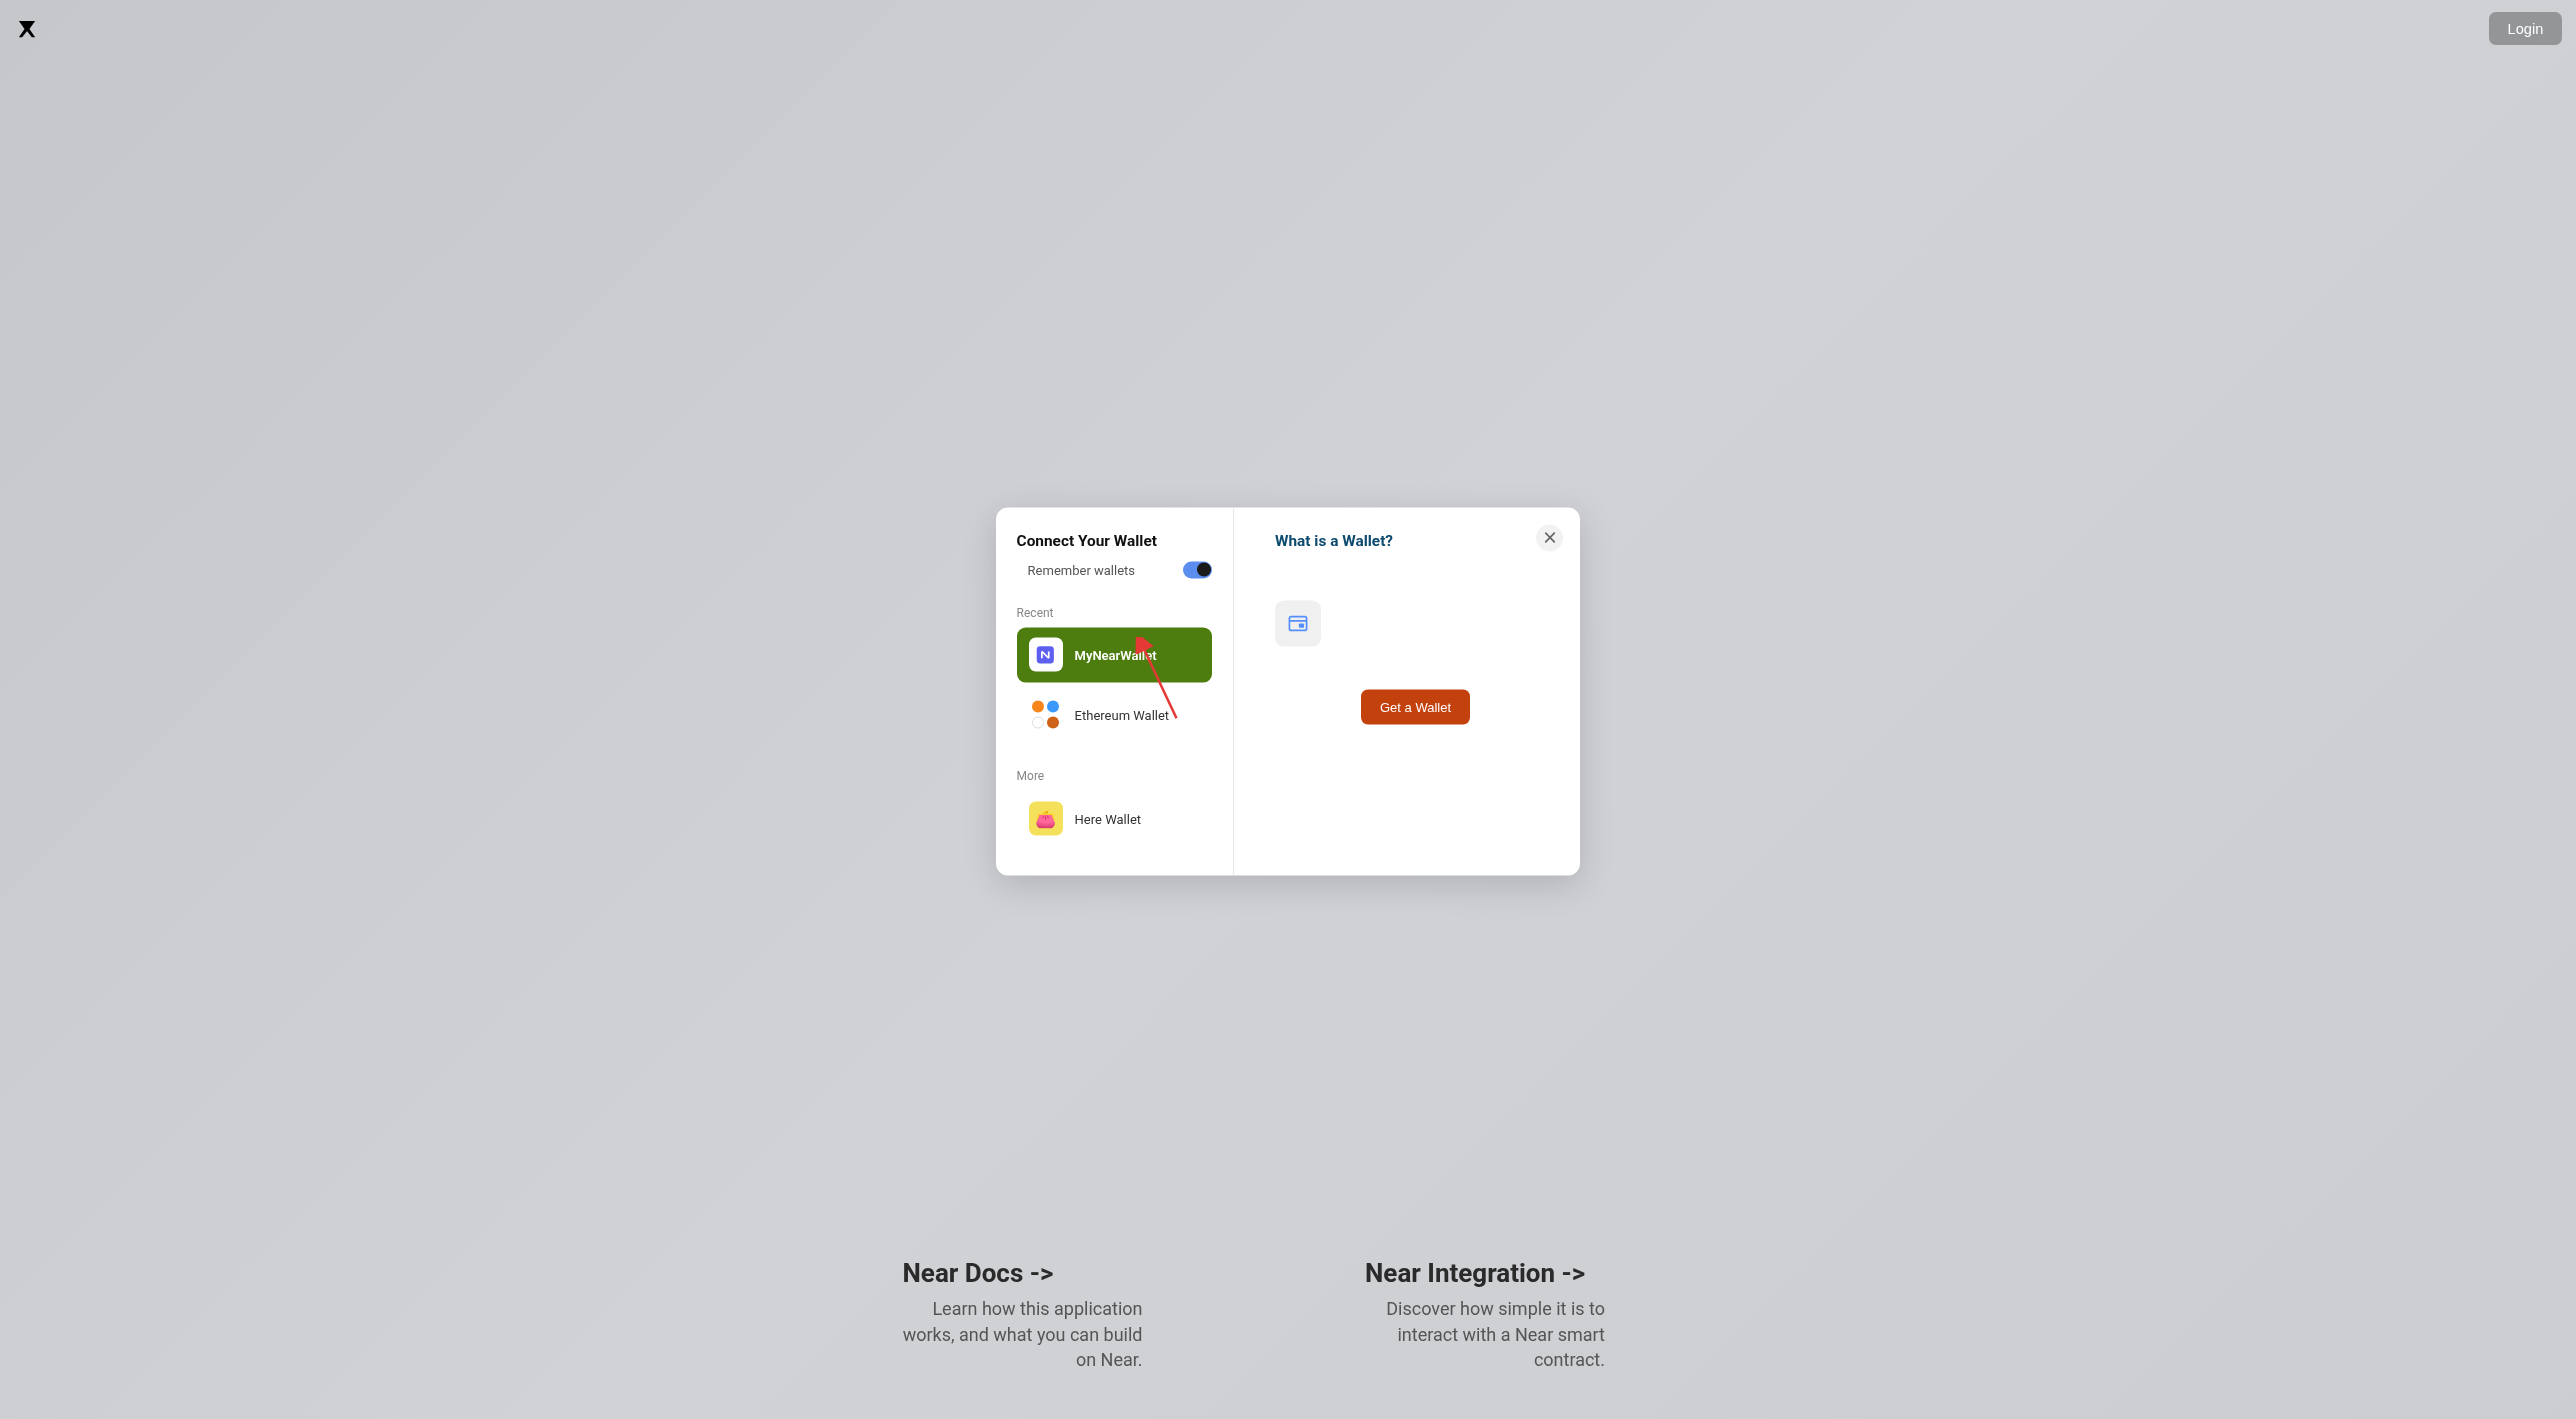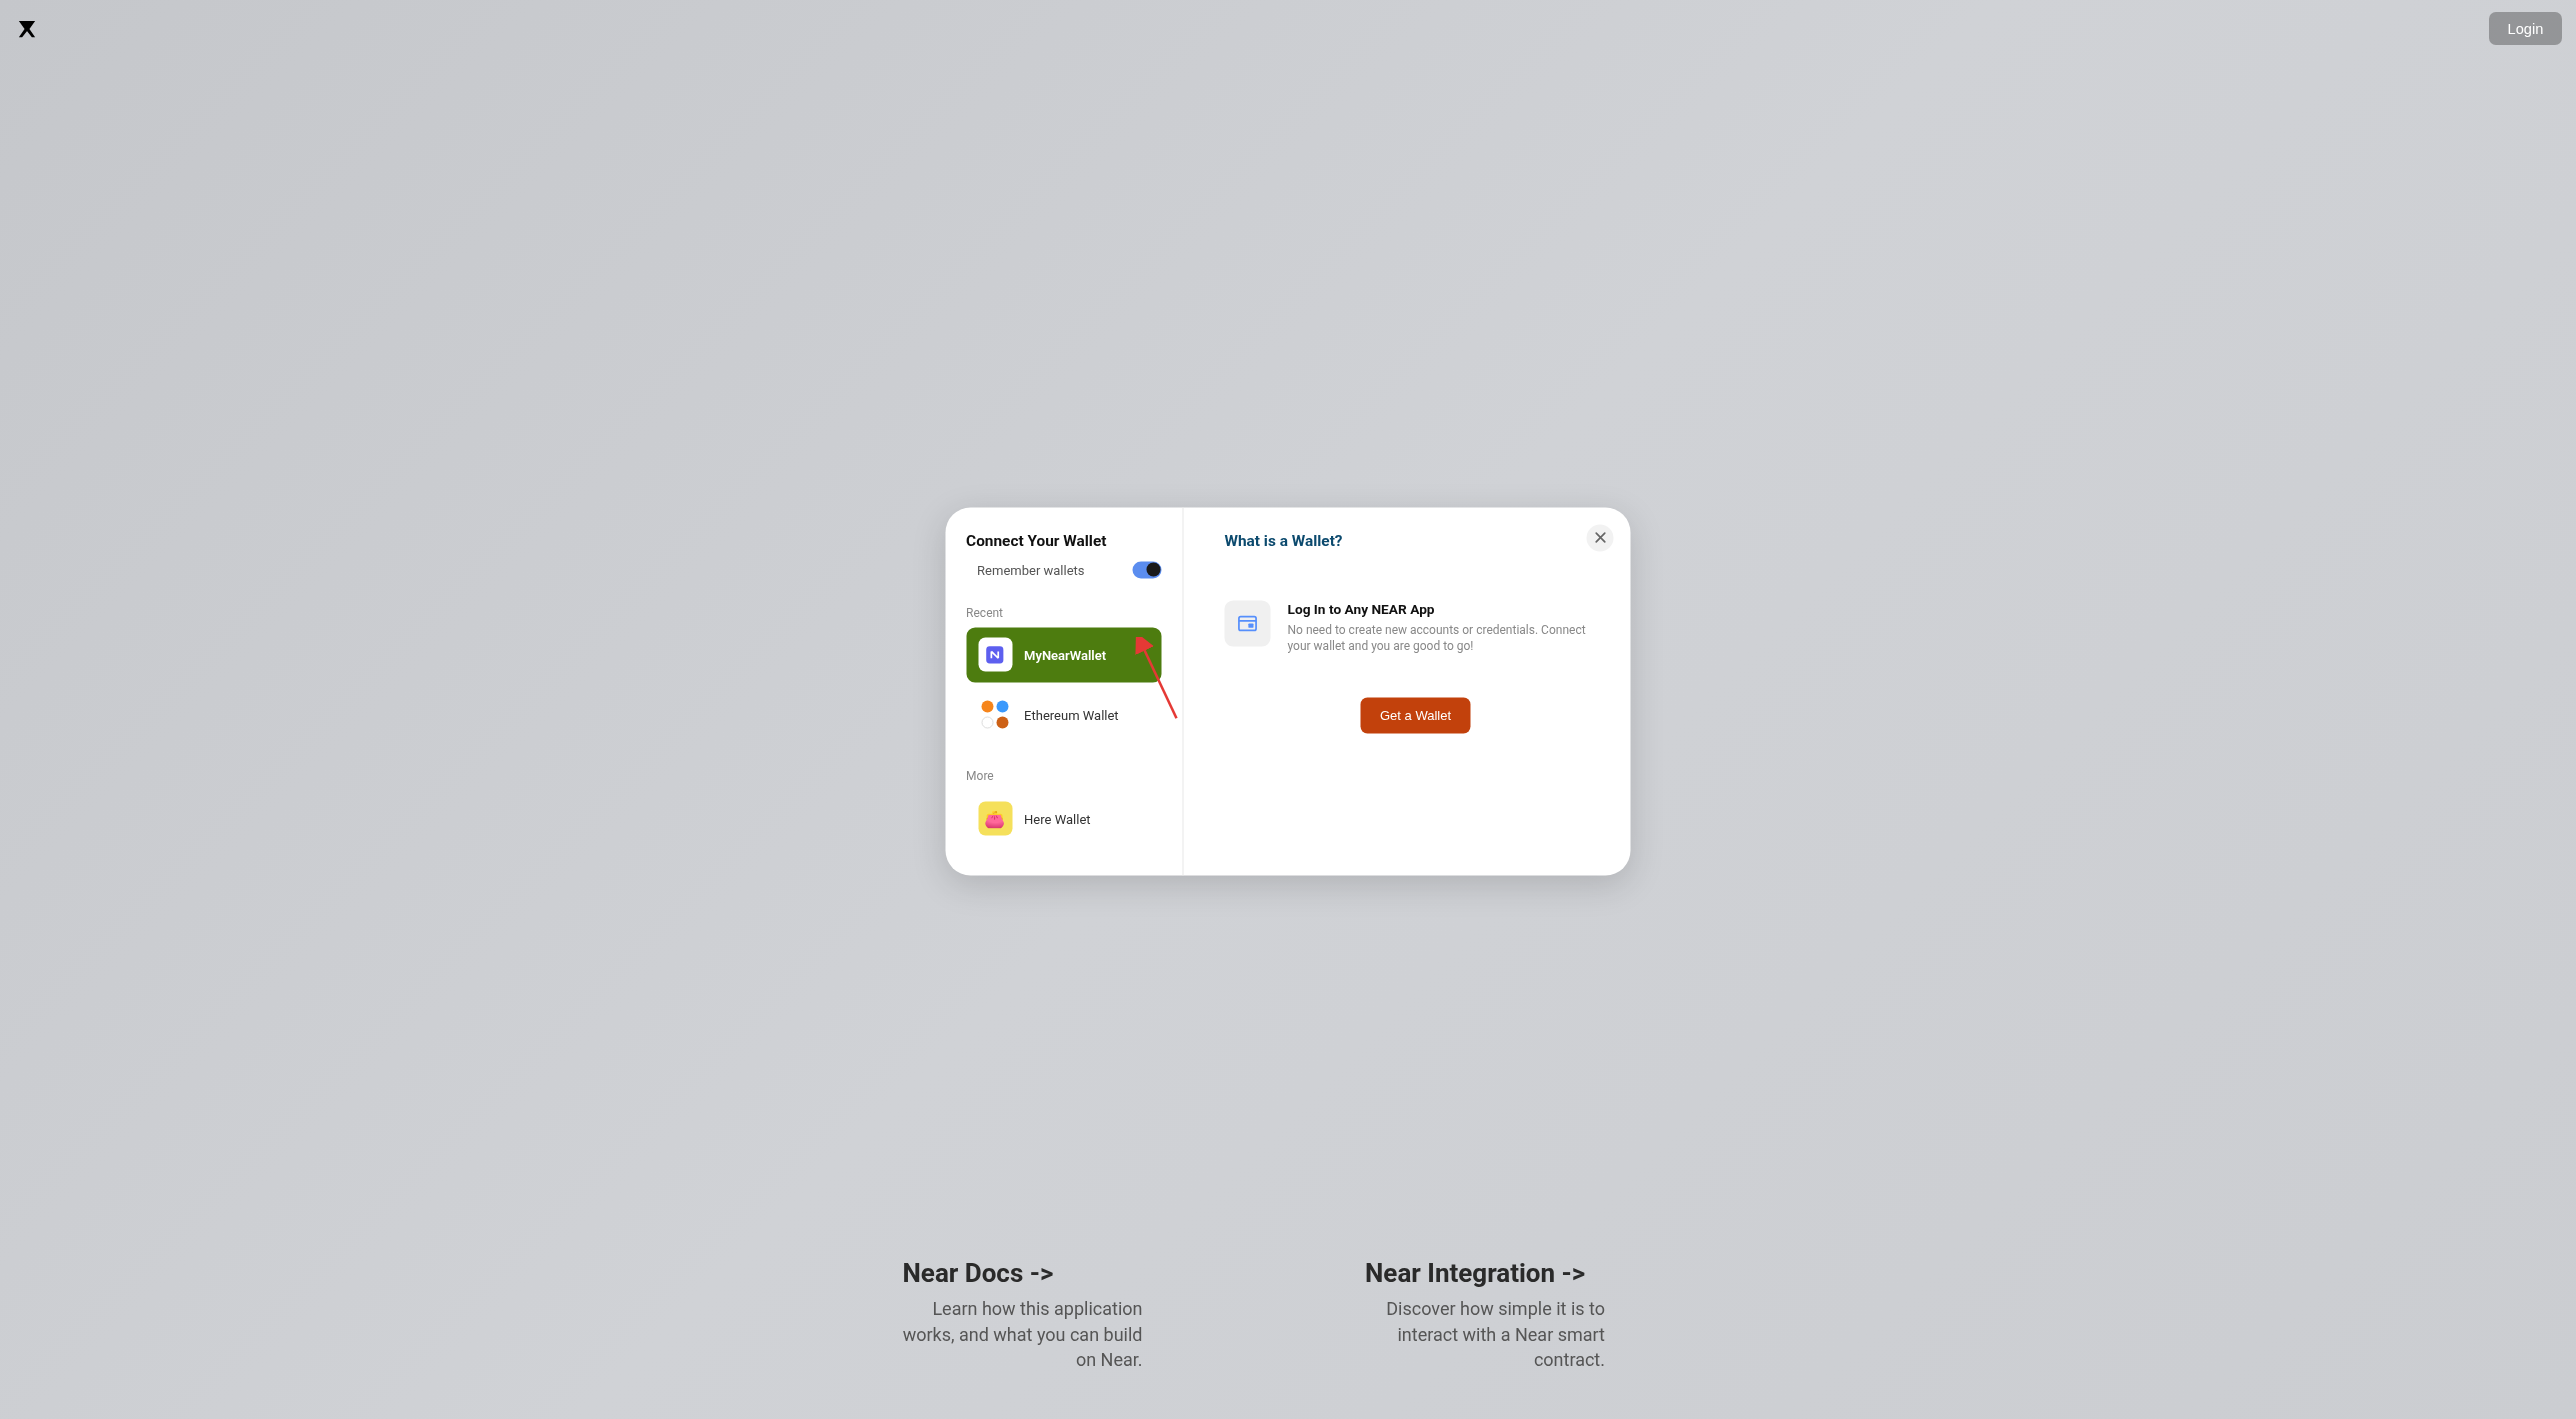--- a/index.html
+++ b/index.html
@@ -42,22 +42,22 @@
       font-size: 14.6px;
       cursor: pointer;
     }
 
     .modal {
       position: absolute;
       top: 50%;
       left: 50%;
       transform: translate(-50%, -55%);
       background: #fff;
-      border-radius: 25px;
-      width: 685px;
+      border-radius: 12px;
+      width: 584px;
       display: flex;
       box-shadow: 0 8.6px 34px rgba(0,0,0,0.15);
     }
 
     .modal-left {
       width: 238px;
       border-right: 0.9px solid #e8e8e8;
       padding: 24px 20.6px;
     }
 
@@ -355,24 +355,20 @@
 
 
     <div class="feature-row">
       <div class="feature-icon">
         <svg width="24" height="24" viewBox="0 0 28 28" fill="none" stroke="currentColor" stroke-width="2">
             <rect x="4" y="6" width="20" height="16" rx="2"></rect>
             <line x1="4" y1="11" x2="24" y2="11"></line>
             <rect x="15" y="14" width="6" height="5" rx="1" fill="currentColor" stroke="none"></rect>
           </svg>
       </div>
-      <div class="feature-content">
-        <div class="feature-title">Log In to Any NEAR App</div>
-        <div class="feature-desc">No need to create new accounts or credentials. Connect your wallet and you are good to go!</div>
-      </div>
     </div>
 
     <button class="get-wallet-button">Get a Wallet</button>
   </div>
 </div>
 
 <svg class="arrow-annotation" width="51" height="86" viewBox="0 0 60 100">
   <defs>
       <marker id="ah" markerWidth="8" markerHeight="8" refX="2" refY="4" orient="auto">
         <polygon points="0 0, 8 4, 0 8" fill="#e53935"></polygon>

